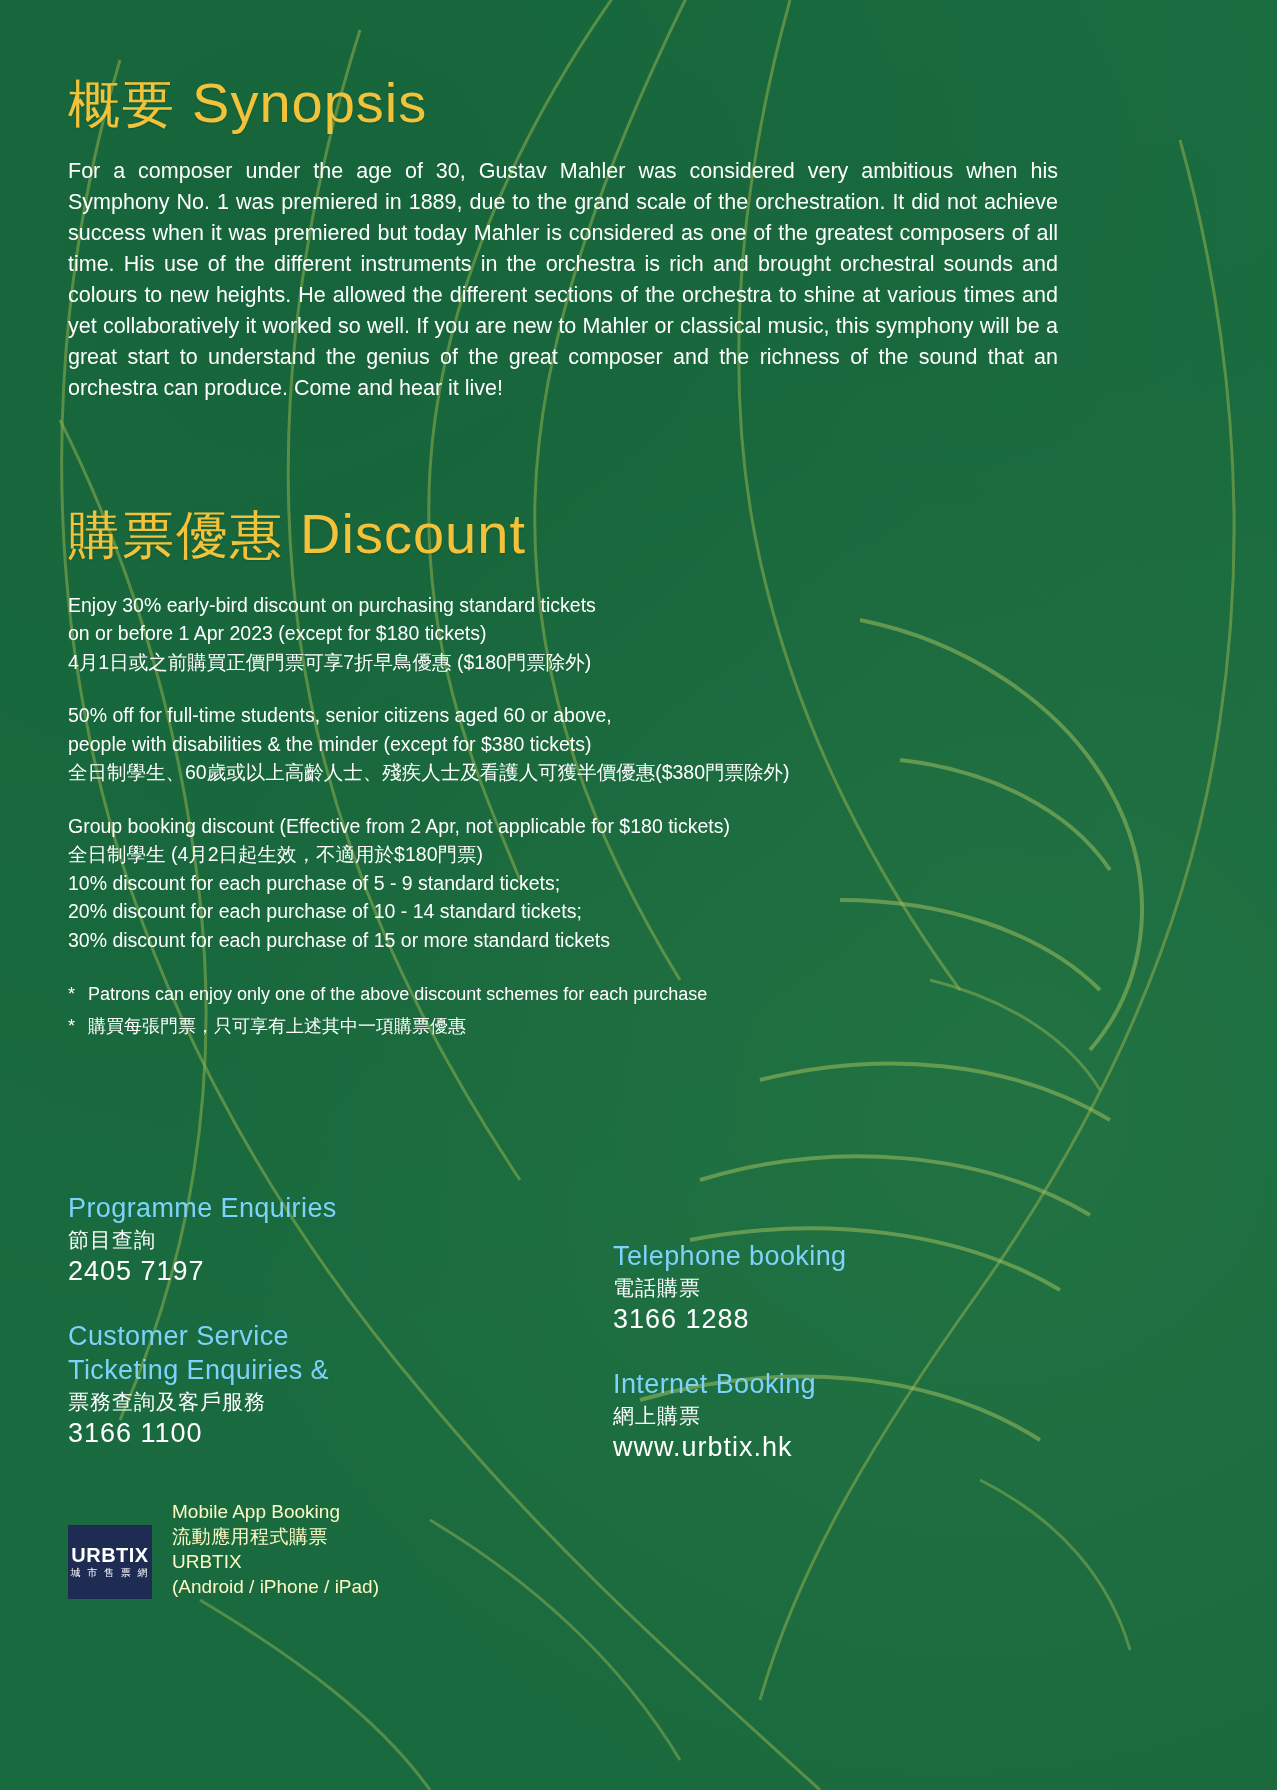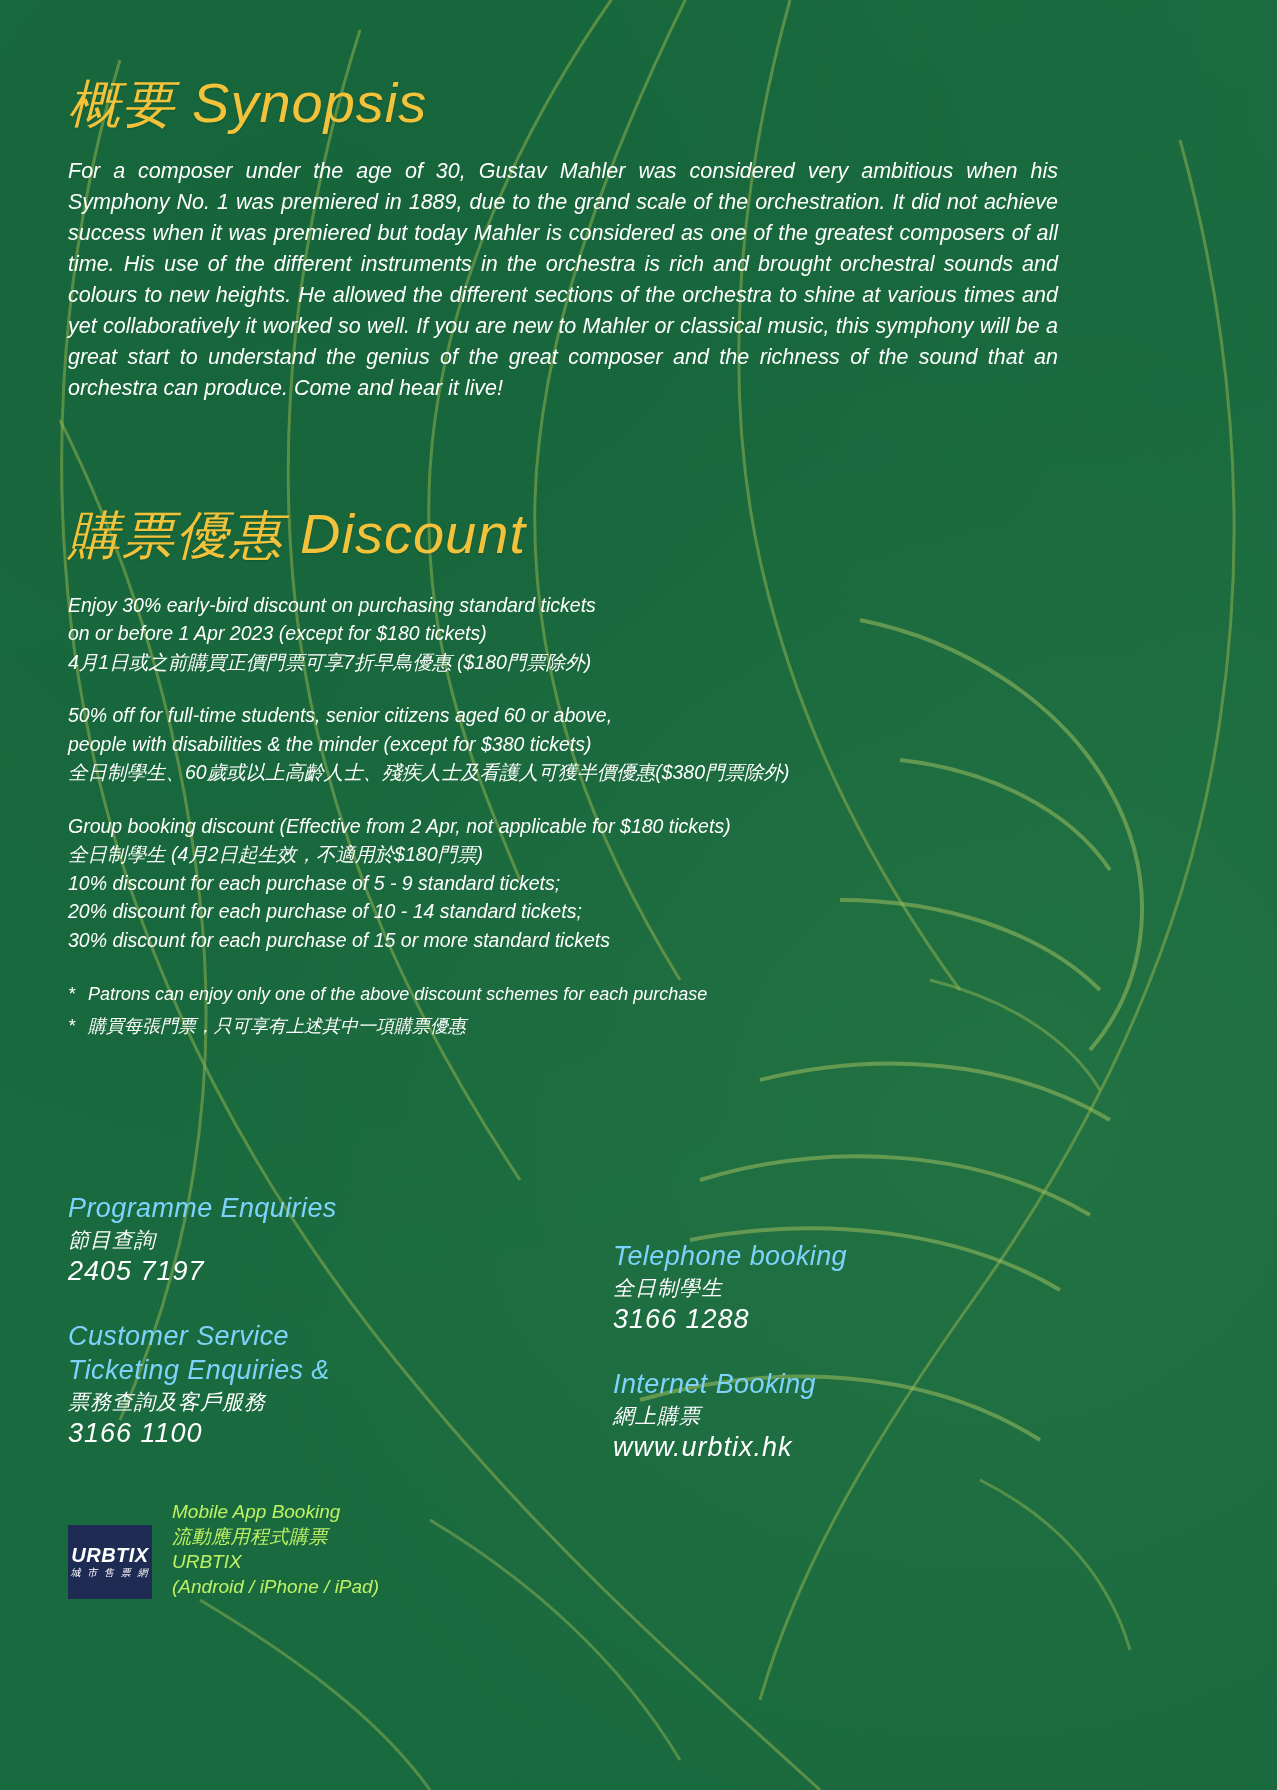--- a/index.html
+++ b/index.html
@@ -31,21 +31,20 @@
       radial-gradient(circle at 78% 62%, rgba(40,120,70,0.55) 0%, rgba(29,112,66,0) 55%),
       radial-gradient(circle at 22% 12%, rgba(18,92,54,0.55) 0%, rgba(29,112,66,0) 60%),
       linear-gradient(160deg, #1c6f41 0%, #1a6b3f 45%, #19693e 100%);
     z-index: 0;
   }
   .content {
     position: relative;
     z-index: 2;
     padding: 0 68px;
     box-sizing: border-box;
-    font-style: italic;
   }
 
   
   .section-heading {
     color: #f2c23a;
     font-size: 56px;
     font-weight: 400;
     letter-spacing: 0.5px;
     margin: 0;
     line-height: 1.1;
@@ -150,21 +149,21 @@
     letter-spacing: 2px;
     line-height: 14px;
   }
   #urbtix-text {
     margin-left: 20px;
     padding-top: 2px;
   }
   #urbtix-text div {
     font-size: 19px;
     line-height: 25px;
-    color: #bef264;
+    color: #fef9c3;
   }
   #urbtix-text .u-zh { font-size: 19px; letter-spacing: 0.5px; }
 </style>
 </head>
 <body>
 
 <div id="bg-gradient"></div>
 
 <svg id="bg-art" viewBox="0 0 1277 1790" preserveAspectRatio="none">
   <g fill="none" stroke="#8fae4f" stroke-opacity="0.55" stroke-width="3">
@@ -268,21 +267,21 @@
           <div class="u-zh">流動應用程式購票</div>
           <div>URBTIX</div>
           <div>(Android / iPhone / iPad)</div>
         </div>
       </div>
     </div>
 
     <div id="contacts-right">
       <div class="contact-group">
         <div class="c-title">Telephone booking</div>
-        <div class="c-zh">全日制學生</div>
+        <div class="c-zh">電話購票</div>
         <div class="c-val">3166 1288</div>
       </div>
 
       <div class="contact-group">
         <div class="c-title">Internet Booking</div>
         <div class="c-zh">網上購票</div>
         <div class="c-val">www.urbtix.hk</div>
       </div>
     </div>
 

